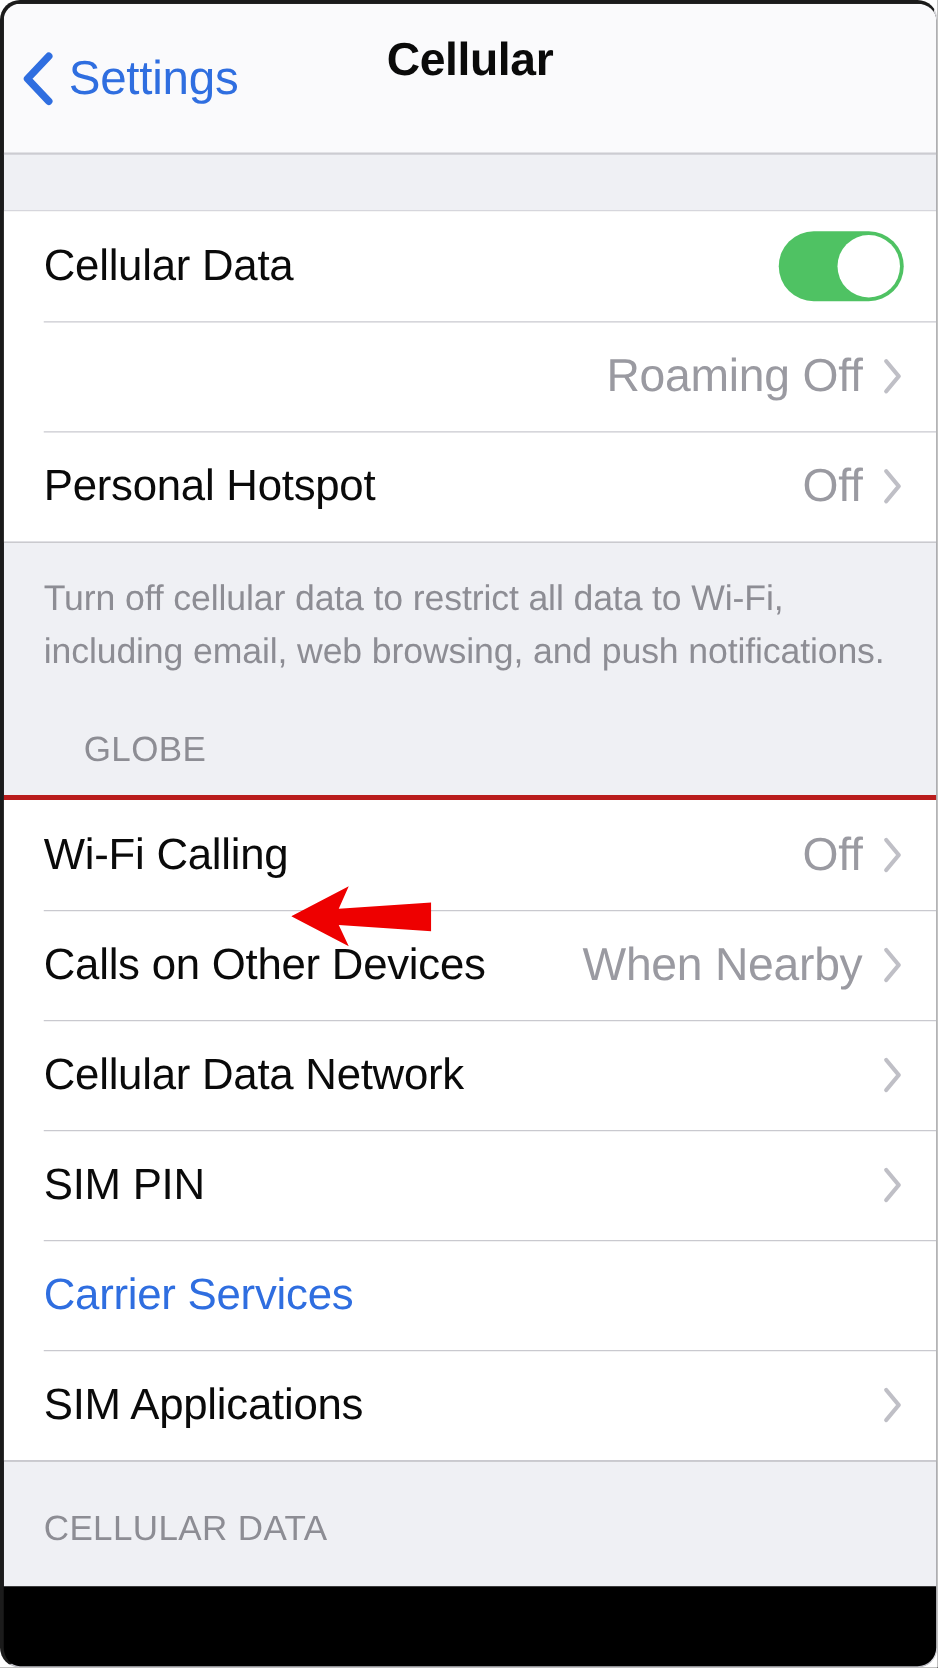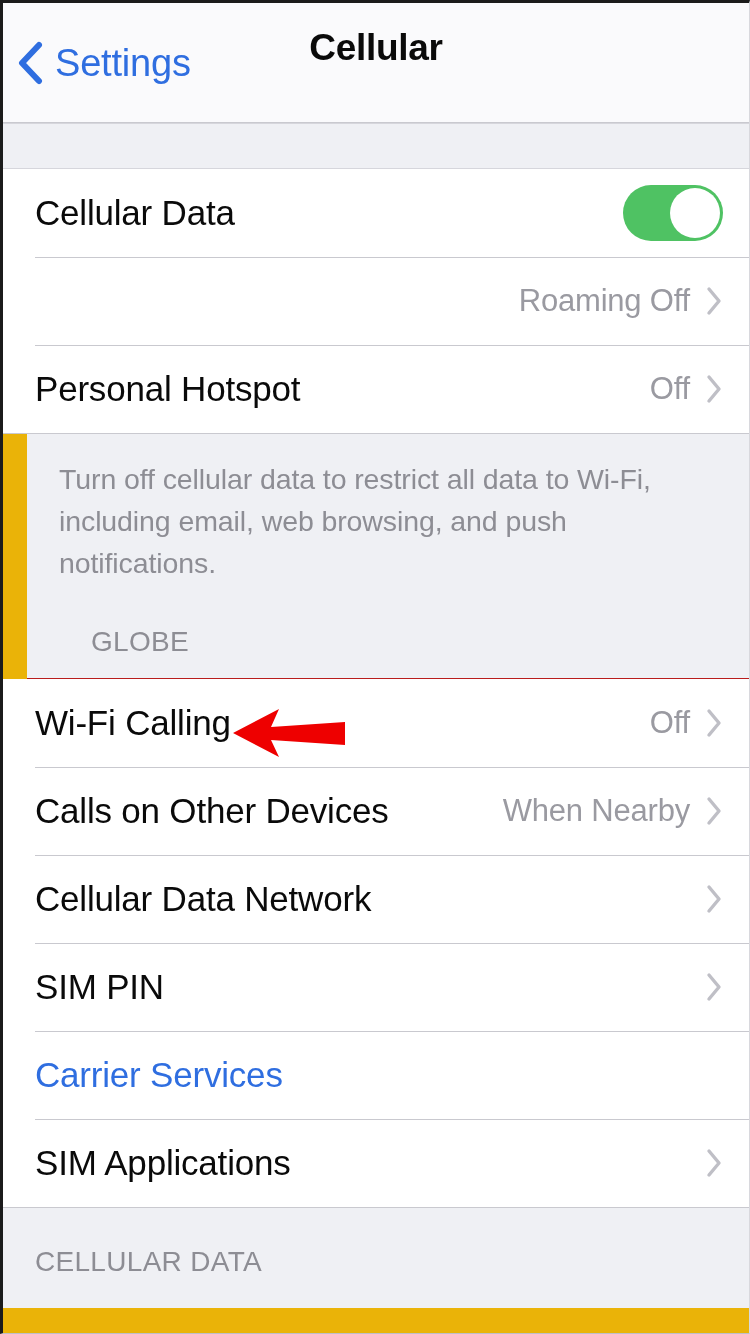--- a/index.html
+++ b/index.html
@@ -9,26 +9,27 @@
     height: 1334px;
     background: #ffffff;
     font-family: "Liberation Sans", sans-serif;
     -webkit-font-smoothing: antialiased;
   }
 
   #screen {
     position: relative;
     width: 750px;
     height: 1334px;
-    background: #eab308;
+    background: #000000;
     overflow: hidden;
     border-top: 3px solid #1b1b1b;
     border-left: 3px solid #1b1b1b;
     border-right: 1px solid #d8d8dd;
     border-bottom: 1px solid #bfbfc6;
+    border-radius: 16px;
   }
 
   
   .navbar {
     position: relative;
     height: 120px;
     background: #fafafc;
     border-bottom: 1px solid #c9c9cf;
   }
   .nav-back {
@@ -107,21 +108,21 @@
   }
   .row-label.link { color: #2f6ee0; }
 
   .row-right {
     margin-left: auto;
     display: flex;
     align-items: center;
     gap: 16px;
   }
   .row-value {
-    font-size: 31px;
+    font-size: 37px;
     color: #9a9aa1;
     letter-spacing: -0.2px;
     white-space: nowrap;
   }
   .chev-right {
     display: block;
     width: 17px;
     height: 30px;
     flex: none;
   }
@@ -142,23 +143,22 @@
     left: 47px;
     width: 50px;
     height: 50px;
     border-radius: 50%;
     background: #ffffff;
   }
 
   
   .note-block {
     background: #eff0f4;
-    border-bottom: 1px solid #b91c1c;
+    border-bottom: 4px solid #b91c1c;
     padding: 24px 30px 0 32px;
-    margin-left: 24px;
   }
   .note-text {
     font-size: 28.5px;
     line-height: 42px;
     color: #8d8d94;
     letter-spacing: -0.1px;
   }
   .section-header {
     font-size: 28px;
     color: #8d8d94;

